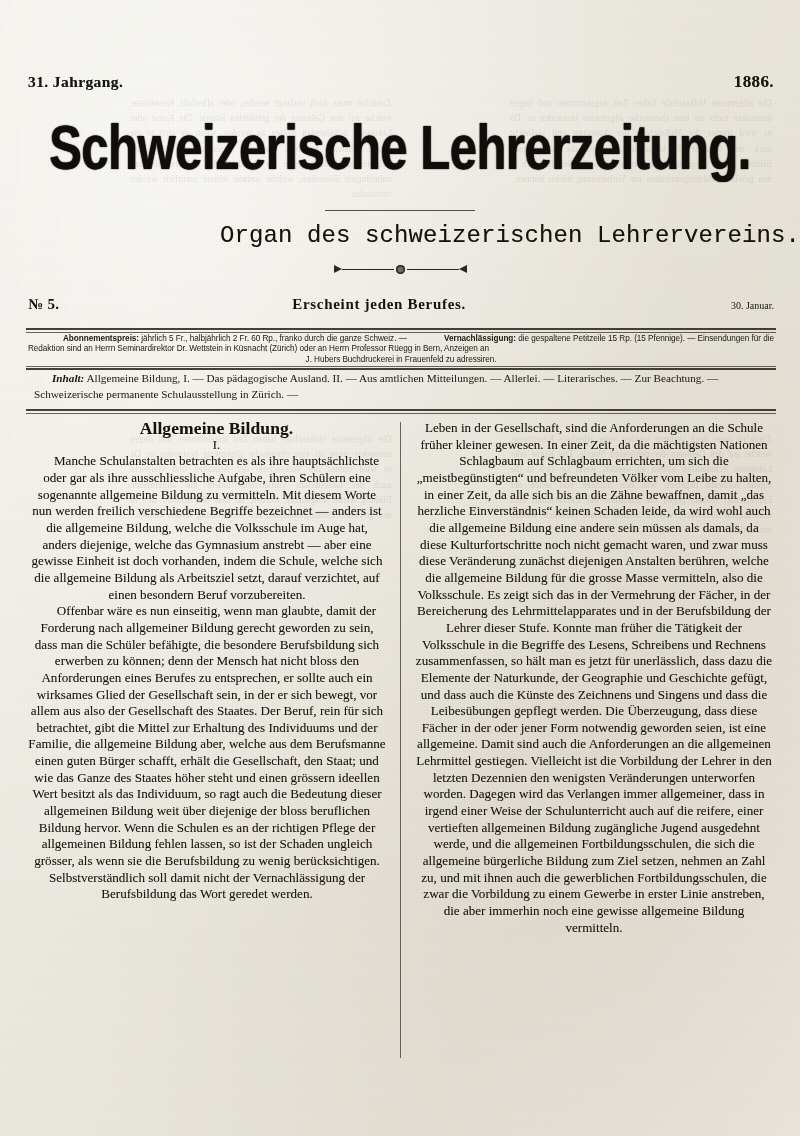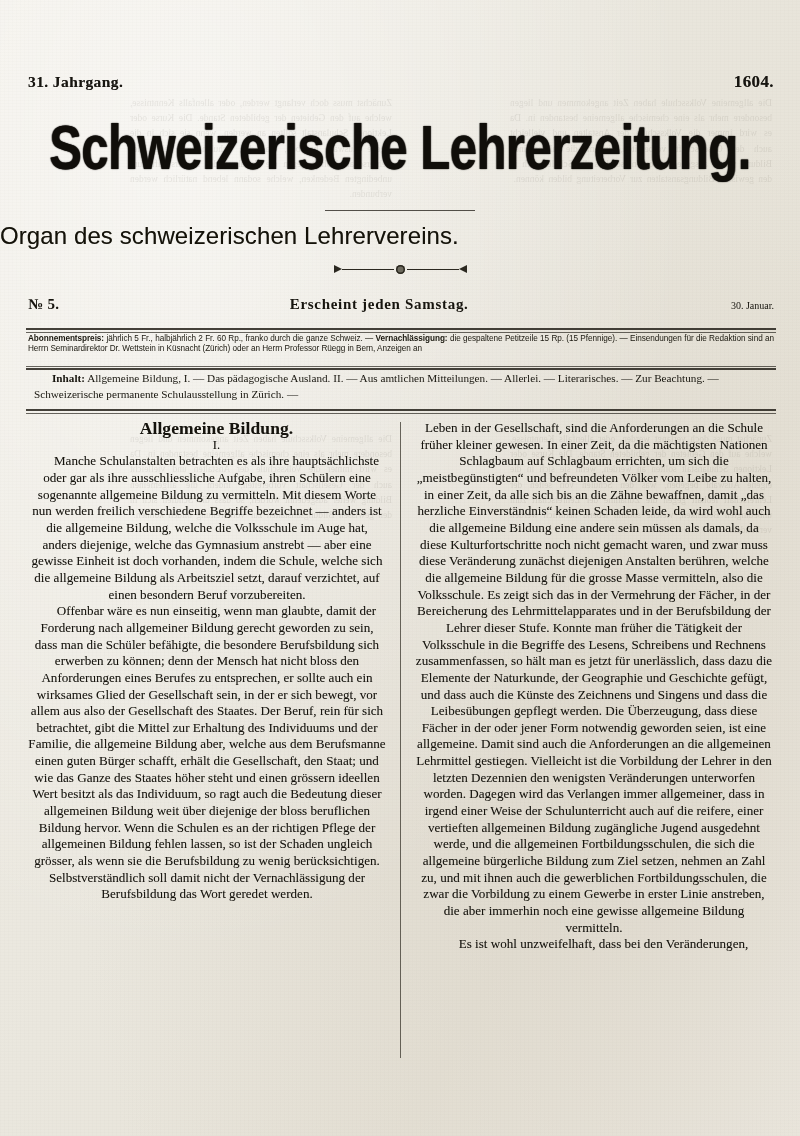--- a/index.html
+++ b/index.html
@@ -106,22 +106,22 @@
     width: 150px;
     height: 1px;
     background: #2a2720;
     opacity: .8;
   }
 
   .subtitle {
     position: absolute;
     left: 0; right: 0;
     top: 222px;
-    text-align: left;
-    font-family: Liberation Sans, sans-serif;
+    text-align: right;
+    font-family: Liberation Mono, monospace;
     font-size: 24px;
     letter-spacing: .1px;
     color: #141209;
     text-shadow: 0 0 .5px rgba(0,0,0,.35);
   }
 
   
   .ornament {
     position: absolute;
     left: 0; right: 0;
@@ -194,34 +194,34 @@
     position: absolute;
     left: 28px; right: 26px;
     top: 334px;
     font-family: "Liberation Sans", sans-serif;
     font-size: 8.2px;
     line-height: 10.4px;
     letter-spacing: -.05px;
     color: #1a180f;
     text-align: justify;
   }
-  .subs b { font-weight: bold; }
+  .subs b { font-weight: bold; margin-left: 35px; }
   .subs .ctr { display: block; text-align: center; }
 
   .contents {
     position: absolute;
     left: 34px; right: 30px;
     top: 371px;
     font-family: "Liberation Serif", serif;
     font-size: 11.2px;
     line-height: 15.5px;
     color: #17150e;
     text-indent: 18px;
   }
-  .contents b { font-weight: bold; }
+  .contents b { font-weight: bold; font-style: italic; }
 
   
   .columns {
     position: absolute;
     left: 28px;
     right: 26px;
     top: 420px;
     bottom: 78px;
     display: flex;
     gap: 14px;
@@ -277,49 +277,50 @@
   <div class="bl-col" style="left:28px; top:96px;">Die allgemeine Volksschule haben Zeit angekommen und liegen besondere mehr als eine chemische allgemeine bestanden in. Da es wird immer die Volksschule der Anstalten und vielleicht auch der Gesellschaft vorbereiten, indem die allgemeinen Bildung weiter ausgedehnt worden, so dass die Schulen sich in den gewissen Bildungsanstalten zur Vorbereitung bilden können.</div>
   <div class="bl-col" style="left:408px; top:96px;">Zunächst muss doch verlangt werden, oder allenfalls Kenntnisse, welche auf den Gebieten der gebildeten Stande. Die Kurse oder Lektionen Schulanstalt sollten an werden, wenn sie sich in die eigene Auswahl begeben, was den Schulen von seiten der Lehrerschaft lebhaft gegen die Zunahme der Lehrerschaft zum unbedingten Bedenken, welche sodann lebend natürlich werden verbunden.</div>
 </div>
 
 <div class="grain"></div>
 
 <div class="sheet">
 
   <div class="headline-row">
     <span class="volume">31. Jahrgang.</span>
-    <span class="year">1604.</span>
+    <span class="year">1886.</span>
   </div>
 
   <div class="masthead">Schweizerische Lehrerzeitung.</div>
 
   <div class="rule-short"></div>
 
   <div class="subtitle">Organ des schweizerischen Lehrervereins.</div>
 
   <div class="ornament">
     <span class="orn-tip-l"></span>
     <span class="orn-line"></span>
     <span class="orn-dot"></span>
     <span class="orn-line"></span>
     <span class="orn-tip-r"></span>
   </div>
 
   <div class="issue-row">
     <span class="issue-no">№ 5.</span>
-    <span class="issue-freq">Erscheint jeden Samstag.</span>
+    <span class="issue-freq">Erscheint jeden Berufes.</span>
     <span class="issue-date">30. Januar.</span>
   </div>
 
   <div class="rule-thick" style="top:328px;"></div>
   <div class="rule-thin" style="top:332px;"></div>
 
   <div class="subs">
     <b>Abonnementspreis:</b><span> jährlich 5 Fr., halbjährlich 2 Fr. 60 Rp., franko durch die ganze Schweiz. — </span><b>Vernachlässigung:</b><span> die gespaltene Petitzeile 15 Rp. (15 Pfennige). —</span>
     <span>Einsendungen für die Redaktion sind an Herrn Seminardirektor Dr. Wettstein in Küsnacht (Zürich) oder an Herrn Professor Rüegg in Bern, Anzeigen an</span>
+    <span class="ctr">J. Hubers Buchdruckerei in Frauenfeld zu adressiren.</span>
   </div>
 
   <div class="rule-thin" style="top:366px;"></div>
   <div class="rule-thick" style="top:368px;"></div>
 
   <div class="contents">
     <b>Inhalt:</b><span> Allgemeine Bildung, I. — Das pädagogische Ausland. II. — Aus amtlichen Mitteilungen. — Allerlei. — Literarisches. — Zur Beachtung. — Schweizerische permanente Schulausstellung in Zürich. —</span>
   </div>
 
   <div class="rule-thick" style="top:409px;"></div>
@@ -331,18 +332,17 @@
       <p class="art-title">Allgemeine Bildung.</p>
       <p class="art-part">I.</p>
       <p>Manche Schulanstalten betrachten es als ihre hauptsächlichste oder gar als ihre ausschliessliche Aufgabe, ihren Schülern eine sogenannte allgemeine Bildung zu vermitteln. Mit diesem Worte nun werden freilich verschiedene Begriffe bezeichnet — anders ist die allgemeine Bildung, welche die Volksschule im Auge hat, anders diejenige, welche das Gymnasium anstrebt — aber eine gewisse Einheit ist doch vorhanden, indem die Schule, welche sich die allgemeine Bildung als Arbeitsziel setzt, darauf verzichtet, auf einen besondern Beruf vorzubereiten.</p>
       <p>Offenbar wäre es nun einseitig, wenn man glaubte, damit der Forderung nach allgemeiner Bildung gerecht geworden zu sein, dass man die Schüler befähigte, die besondere Berufsbildung sich erwerben zu können; denn der Mensch hat nicht bloss den Anforderungen eines Berufes zu entsprechen, er sollte auch ein wirksames Glied der Gesellschaft sein, in der er sich bewegt, vor allem aus also der Gesellschaft des Staates. Der Beruf, rein für sich betrachtet, gibt die Mittel zur Erhaltung des Individuums und der Familie, die allgemeine Bildung aber, welche aus dem Berufsmanne einen guten Bürger schafft, erhält die Gesellschaft, den Staat; und wie das Ganze des Staates höher steht und einen grössern ideellen Wert besitzt als das Individuum, so ragt auch die Bedeutung dieser allgemeinen Bildung weit über diejenige der bloss beruflichen Bildung hervor. Wenn die Schulen es an der richtigen Pflege der allgemeinen Bildung fehlen lassen, so ist der Schaden ungleich grösser, als wenn sie die Berufsbildung zu wenig berücksichtigen. Selbstverständlich soll damit nicht der Vernachlässigung der Berufsbildung das Wort geredet werden.</p>
     </div>
 
     <div class="col-divider"></div>
 
     <div class="col col-right">
       <p>Leben in der Gesellschaft, sind die Anforderungen an die Schule früher kleiner gewesen. In einer Zeit, da die mächtigsten Nationen Schlagbaum auf Schlagbaum errichten, um sich die „meistbegünstigten“ und befreundeten Völker vom Leibe zu halten, in einer Zeit, da alle sich bis an die Zähne bewaffnen, damit „das herzliche Einverständnis“ keinen Schaden leide, da wird wohl auch die allgemeine Bildung eine andere sein müssen als damals, da diese Kulturfortschritte noch nicht gemacht waren, und zwar muss diese Veränderung zunächst diejenigen Anstalten berühren, welche die allgemeine Bildung für die grosse Masse vermitteln, also die Volksschule. Es zeigt sich das in der Vermehrung der Fächer, in der Bereicherung des Lehrmittelapparates und in der Berufsbildung der Lehrer dieser Stufe. Konnte man früher die Tätigkeit der Volksschule in die Begriffe des Lesens, Schreibens und Rechnens zusammenfassen, so hält man es jetzt für unerlässlich, dass dazu die Elemente der Naturkunde, der Geographie und Geschichte gefügt, und dass auch die Künste des Zeichnens und Singens und dass die Leibesübungen gepflegt werden. Die Überzeugung, dass diese Fächer in der oder jener Form notwendig geworden seien, ist eine allgemeine. Damit sind auch die Anforderungen an die allgemeinen Lehrmittel gestiegen. Vielleicht ist die Vorbildung der Lehrer in den letzten Dezennien den wenigsten Veränderungen unterworfen worden. Dagegen wird das Verlangen immer allgemeiner, dass in irgend einer Weise der Schulunterricht auch auf die reifere, einer vertieften allgemeinen Bildung zugängliche Jugend ausgedehnt werde, und die allgemeinen Fortbildungsschulen, die sich die allgemeine bürgerliche Bildung zum Ziel setzen, nehmen an Zahl zu, und mit ihnen auch die gewerblichen Fortbildungsschulen, die zwar die Vorbildung zu einem Gewerbe in erster Linie anstreben, die aber immerhin noch eine gewisse allgemeine Bildung vermitteln.</p>
-      <p>Es ist wohl unzweifelhaft, dass bei den Veränderungen,</p>
     </div>
 
   </div>
 
 </div>
 
 </body></html>

